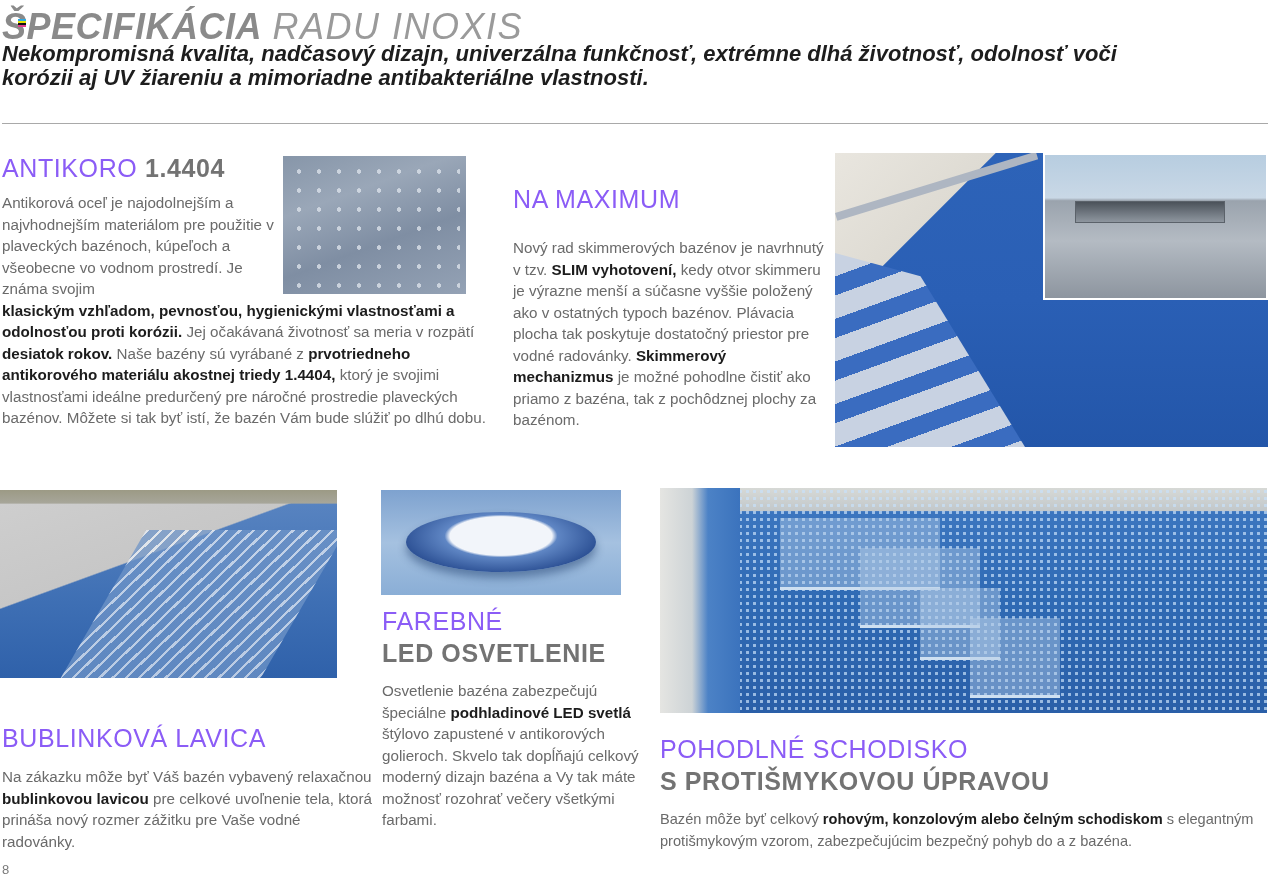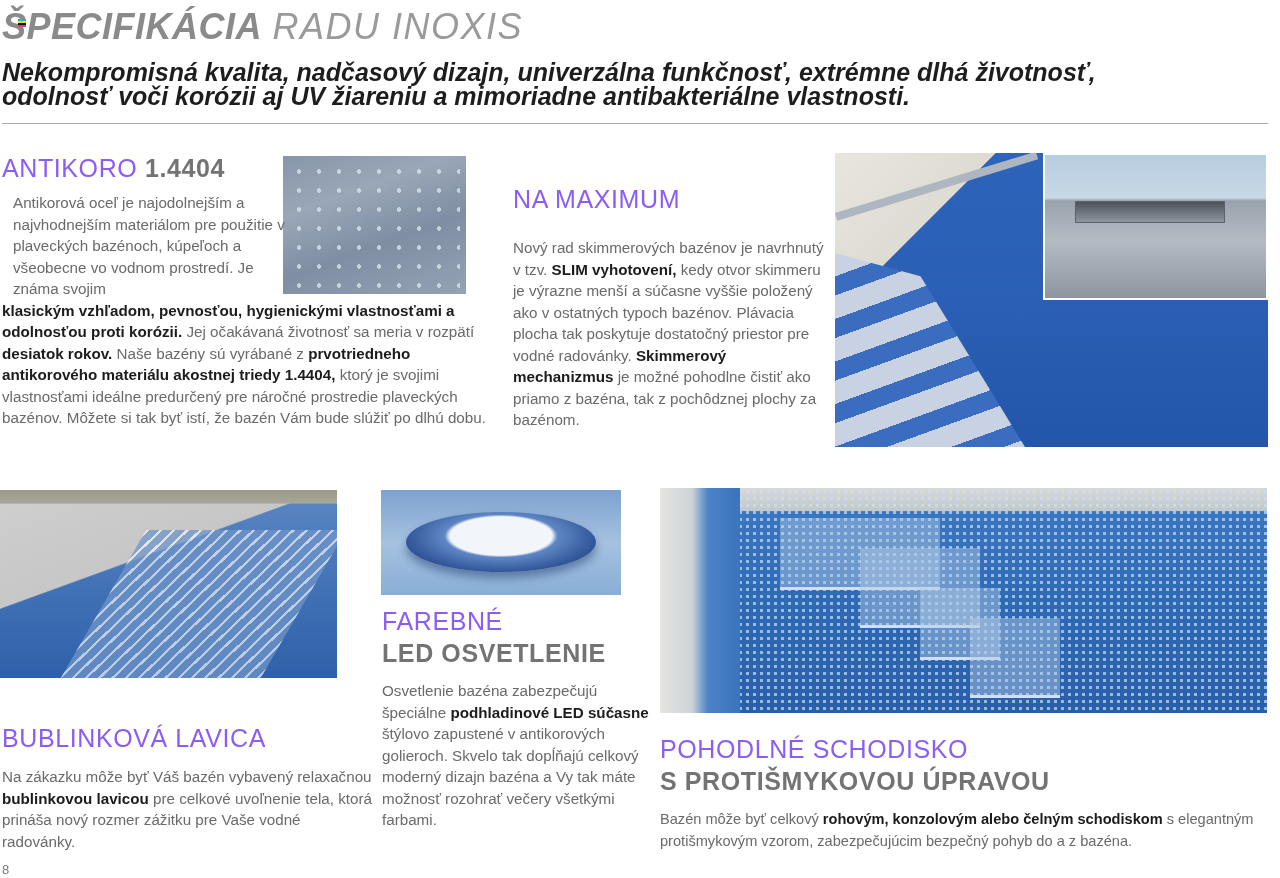--- a/index.html
+++ b/index.html
@@ -5,34 +5,34 @@
   * { margin:0; padding:0; box-sizing:border-box; }
   html, body { width:1280px; height:878px; background:#ffffff; overflow:hidden; }
   body { position:relative; font-family:"Liberation Sans", "DejaVu Sans", sans-serif; color:#6f6f6f; }
 
   .abs { position:absolute; }
 
   
   .title { left:2px; top:2px; font-size:36px; line-height:50px; letter-spacing:0.5px; white-space:nowrap;font-style:italic; }
   .title .bold { font-weight:bold; color:#8a8a8a; }
   .title .light { font-weight:normal; color:#9a9a9a; letter-spacing:1.5px; }
-  .subtitle { left:2px; top:60px; width:1120px; font-size:25px; line-height:24px; font-weight:bold; font-style:italic; color:#1d1d1d; }
+  .subtitle { left:2px; top:42px; width:1120px; font-size:22px; line-height:24px; font-weight:bold; font-style:italic; color:#1d1d1d; }
   .rule { left:2px; top:123px; width:1266px; height:1px; background:#a9a9a9; }
 
   .heading { font-size:25px; line-height:31px; color:#9a9a9a; letter-spacing:0.6px; white-space:nowrap; }
   .heading b { font-weight:bold; color:#737373; }
   .heading .l { font-weight:normal; color:#8b5cf6; }
 
   .para { font-size:15.2px; line-height:21.5px; color:#6a6a6a; }
   .para b { color:#1c1c1c; font-weight:bold; }
 
   
   .s1-head { left:2px; top:153px; }
   .s1-para { left:2px; top:192px; width:484px; }
-  .s1-para .narrow { display:block; width:275px;margin-left:11px; }
+  .s1-para .narrow { display:block; width:275px; }
 
   
   .s2-head { left:513px; top:151px; line-height:32px; }
   .s2-para { left:513px; top:237px; width:312px; }
 
   
   .s3-head { left:2px; top:690px; line-height:32px; }
   .s3-para { left:2px; top:766px; width:370px; }
 
   
@@ -179,21 +179,21 @@
 </div>
 
 <div class="abs img img-led">
     <div class="lamp"></div>
   </div>
 <div class="abs heading s4-head">
   <span class="l">FAREBNÉ</span><br>
   <b>LED OSVETLENIE</b>
 </div>
 <div class="abs para s4-para">
-  <span>Osvetlenie bazéna zabezpečujú špeciálne </span><b>podhladinové LED súčasne</b><span> štýlovo zapustené v antikorových golieroch. Skvelo tak dopĺňajú celkový moderný dizajn bazéna a Vy tak máte možnosť rozohrať večery všetkými farbami.</span>
+  <span>Osvetlenie bazéna zabezpečujú špeciálne </span><b>podhladinové LED svetlá</b><span> štýlovo zapustené v antikorových golieroch. Skvelo tak dopĺňajú celkový moderný dizajn bazéna a Vy tak máte možnosť rozohrať večery všetkými farbami.</span>
 </div>
 
 <div class="abs img img-stairs">
   <div class="grid"></div>
   <div class="wall"></div>
   <div class="step" style="left:120px;top:30px;width:160px;height:72px;"></div>
   <div class="step" style="left:200px;top:60px;width:120px;height:80px;"></div>
   <div class="step" style="left:260px;top:100px;width:80px;height:72px;"></div>
   <div class="step" style="left:310px;top:130px;width:90px;height:80px;"></div>
 </div>

